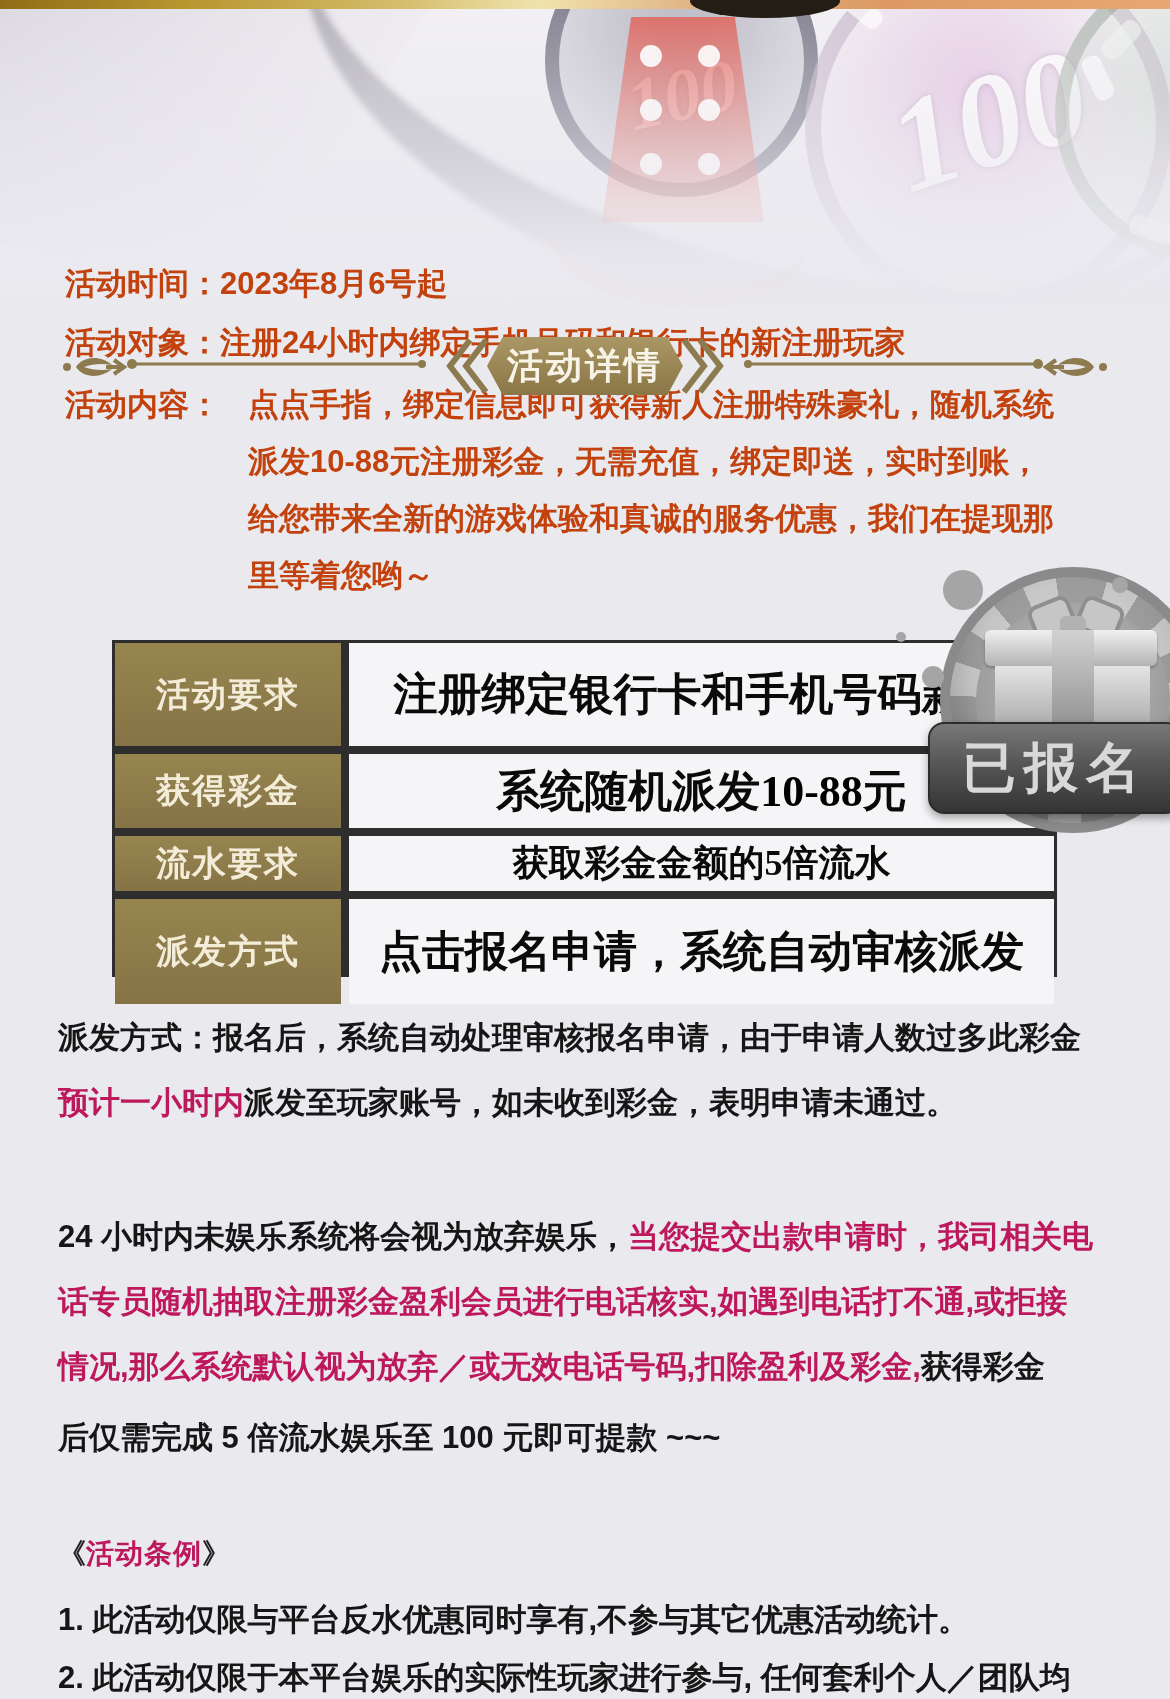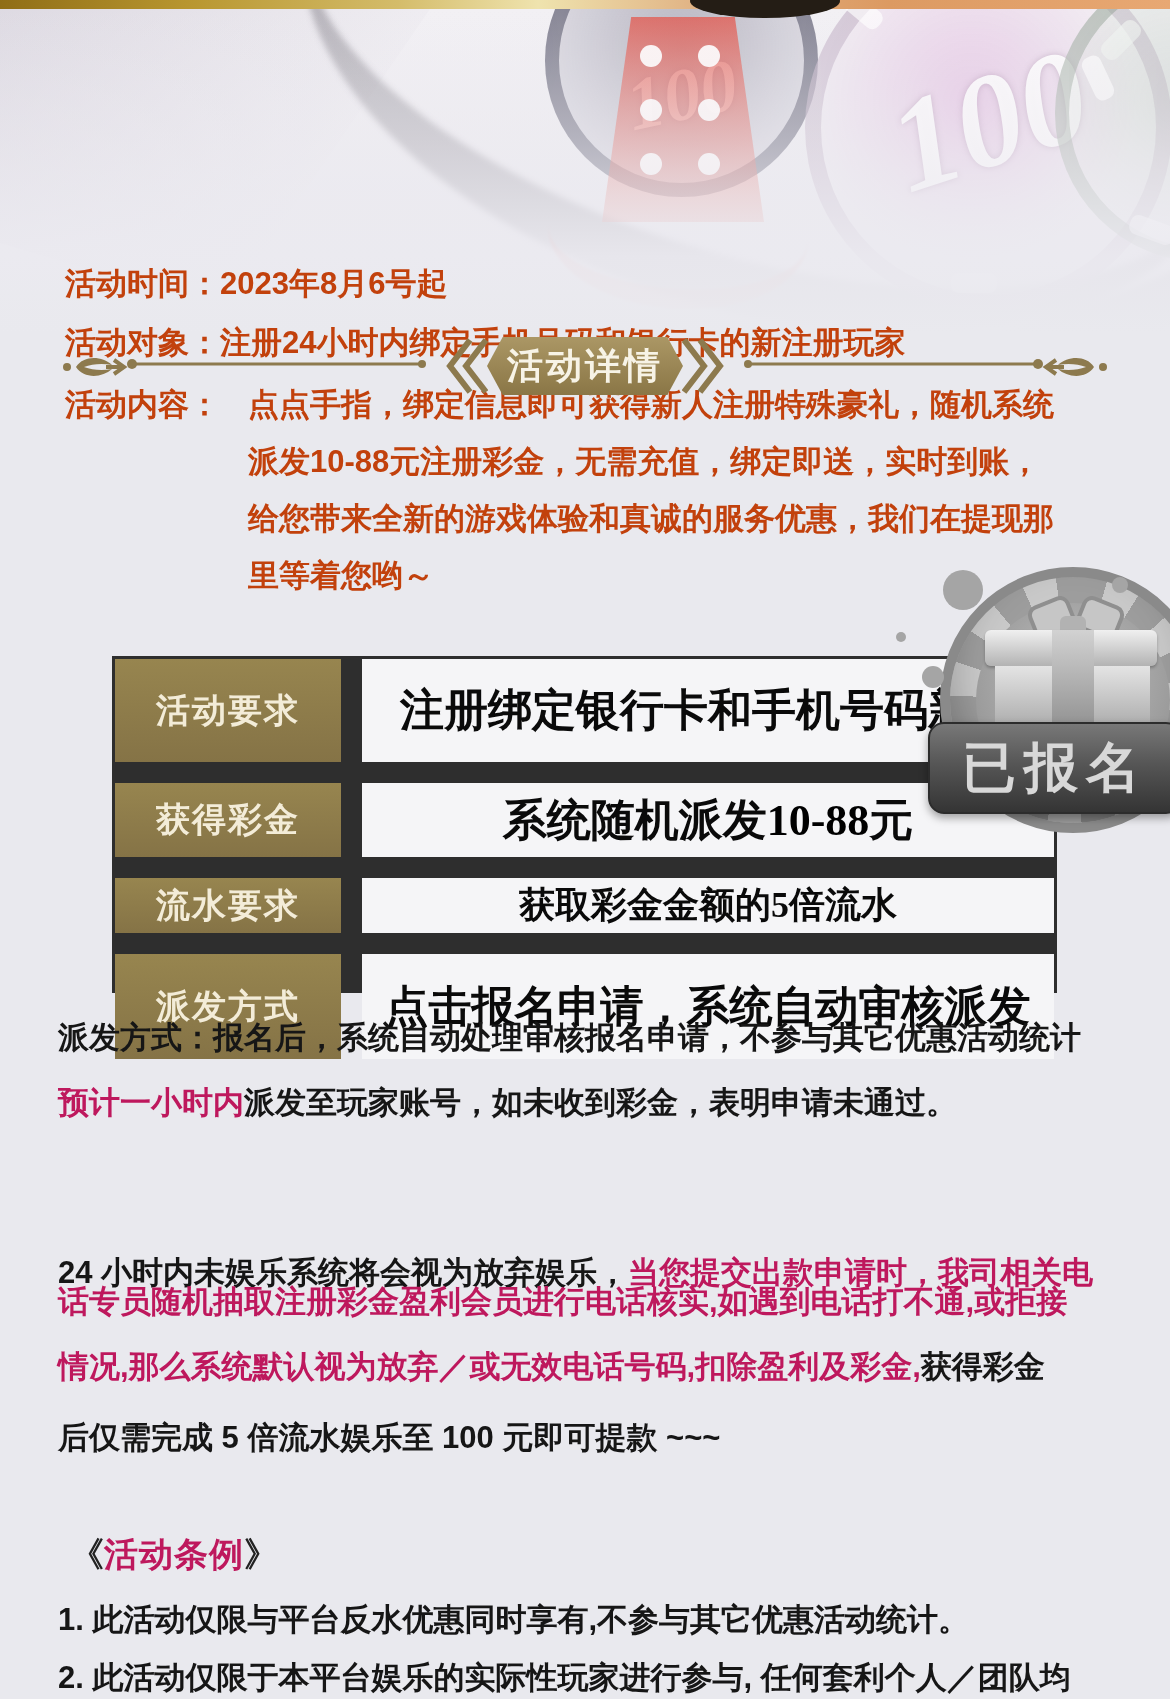--- a/index.html
+++ b/index.html
@@ -55,23 +55,23 @@
     background:linear-gradient(180deg,#ab9765,#8a7646);
     display:flex;align-items:center;justify-content:center;}
   .badge span{font-size:36px;font-weight:bold;color:#f7f3e6;letter-spacing:3px;}
   .chev{position:absolute;top:172px;width:42px;height:56px;}
 
   
   .tline{position:absolute;height:58px;line-height:58px;font-size:31px;font-weight:bold;
     color:#c2410c;white-space:nowrap;z-index:2;}
 
   
-  .ptable{position:absolute;left:112px;top:656px;width:945px;height:337px;z-index:2;
+  .ptable{position:absolute;left:112px;top:640px;width:945px;height:337px;z-index:2;
     display:grid;grid-template-columns:226px 1fr;grid-template-rows:103px 74px 55px 105px;
-    gap:21px;background:#2e2e2e;border:3px solid #2e2e2e;box-sizing:border-box;}
+    gap:8px;background:#2e2e2e;border:3px solid #2e2e2e;box-sizing:border-box;}
   .hcell{background:linear-gradient(180deg,#97854f,#857346);display:flex;align-items:center;
     justify-content:center;font-size:34px;font-weight:bold;color:#f3ecd8;letter-spacing:2px;}
   .ccell{background:#f5f5f7;display:flex;align-items:center;justify-content:center;
     font-family:"Liberation Serif","DejaVu Serif",serif;font-weight:bold;color:#0a0a0a;}
   .c1{font-size:44px;}.c2{font-size:44px;}.c3{font-size:36px;}.c4{font-size:43px;}
   .hl{color:#000000;}
 
   
   .stamp{position:absolute;left:830px;top:520px;width:345px;height:305px;z-index:5;}
   .wheel{position:absolute;left:110px;top:47px;width:266px;height:266px;border-radius:50%;
@@ -95,21 +95,21 @@
   .stampbanner{position:absolute;left:98px;top:202px;width:250px;height:88px;border-radius:16px;
     background:linear-gradient(180deg,#787878,#565656 45%,#343434);
     border:2px solid #2c2c2c;box-shadow:0 4px 8px rgba(0,0,0,.35);
     display:flex;align-items:center;justify-content:center;cursor:pointer;}
   .stampbanner span{font-size:54px;font-weight:bold;color:#d8d8d8;letter-spacing:8px;}
 
   
   .para{position:absolute;left:58px;height:66px;line-height:66px;font-size:31px;font-weight:bold;
     color:#161616;white-space:nowrap;z-index:2;}
   .red{color:#be185d;}
-  .rtitle{position:absolute;left:70px;top:1521px;height:66px;line-height:66px;font-size:34px;
+  .rtitle{position:absolute;left:58px;top:1521px;height:66px;line-height:66px;font-size:28px;
     font-weight:bold;color:#222;z-index:2;}
   .rtitle .red{letter-spacing:1px;}
 </style>
 </head>
 <body>
 
 <div id="page">
 
   <div class="hero">
     <div class="paper"></div>
@@ -216,26 +216,26 @@
         <span class="knot"></span>
       <span class="lid"></span>
         <span class="box"></span>
         <span class="ribbon"></span>
     </div>
     <div class="stampbanner">
       <span>已报名</span>
     </div>
   </div>
 
-  <div class="para" style="top:1005px;">派发方式：报名后，系统自动处理审核报名申请，不参与其它优惠活动统计</div>
+  <div class="para" style="top:1005px;">派发方式：报名后，系统自动处理审核报名申请，由于申请人数过多此彩金</div>
   <div class="para" style="top:1070px;">
     <span class="red">预计一小时内</span><span>派发至玩家账号，如未收到彩金，表明申请未通过。</span>
   </div>
 
-  <div class="para" style="top:1240px;">
+  <div class="para" style="top:1204px;">
     <span>24 小时内未娱乐系统将会视为放弃娱乐，</span><span class="red">当您提交出款申请时，我司相关电</span>
   </div>
   <div class="para" style="top:1334px;">
     <span class="red">情况,那么系统默认视为放弃／或无效电话号码,扣除盈利及彩金,</span><span>获得彩金</span>
   </div>
   <div class="para red" style="top:1269px;">话专员随机抽取注册彩金盈利会员进行电话核实,如遇到电话打不通,或拒接</div>
   <div class="para" style="top:1405px;">后仅需完成 5 倍流水娱乐至 100 元即可提款 ~~~</div>
 
   <div class="rtitle">
     <span>《</span><span class="red">活动条例</span><span>》</span>

